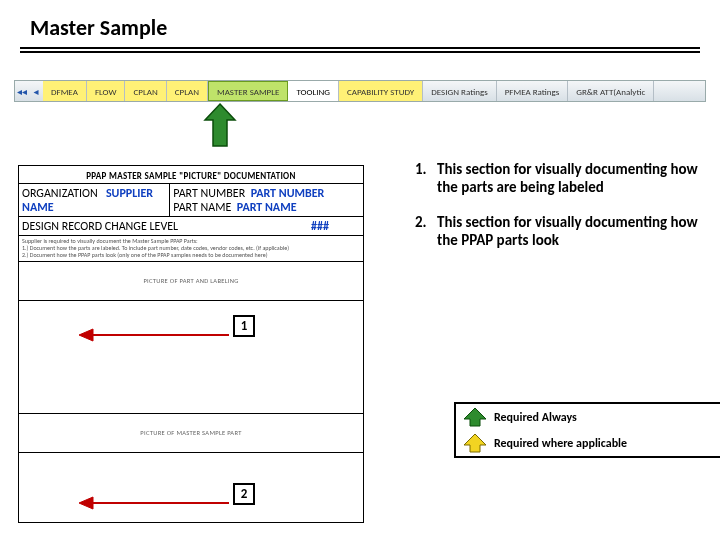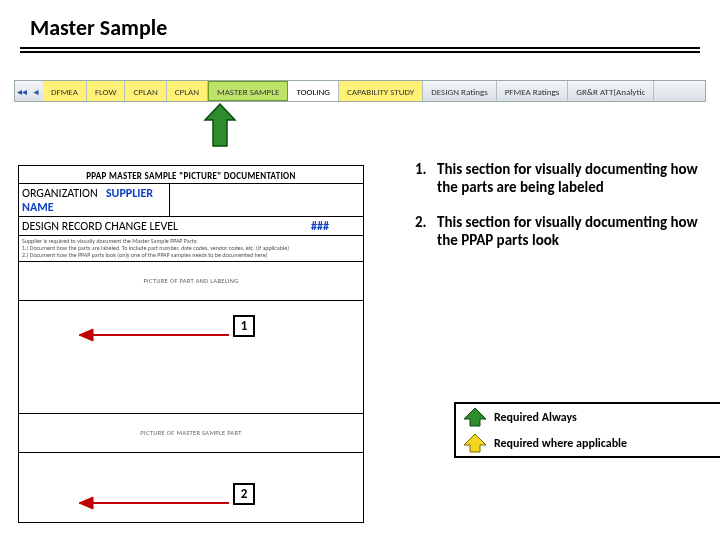--- a/index.html
+++ b/index.html
@@ -197,20 +197,26 @@
   </svg>
 </div>
 
 <div class="form">
   <div class="form-title">PPAP MASTER SAMPLE "PICTURE" DOCUMENTATION</div>
   <div class="hdr-row">
     <div class="hdr-cell b" style="width:44%">
       <span>ORGANIZATION</span>
       &nbsp;&nbsp;<span class="blue">SUPPLIER NAME</span>
     </div>
+    <div class="hdr-cell" style="width:56%">
+      <span>PART NUMBER</span>
+      &nbsp;<span class="blue">PART NUMBER</span><br>
+      <span>PART NAME</span>
+      &nbsp;<span class="blue">PART NAME</span>
+    </div>
   </div>
   <div class="hdr-row">
     <div class="hdr-cell" style="width:84%">
       <span>DESIGN RECORD CHANGE LEVEL</span>
     </div>
     <div class="hdr-cell blue" style="width:16%">###</div>
   </div>
   <div class="instr">
     <div>Supplier is required to visually document the Master Sample PPAP Parts:</div>
     <div>1.) Document how the parts are labeled. To include part number, date codes, vendor codes, etc. (if applicable)</div>

